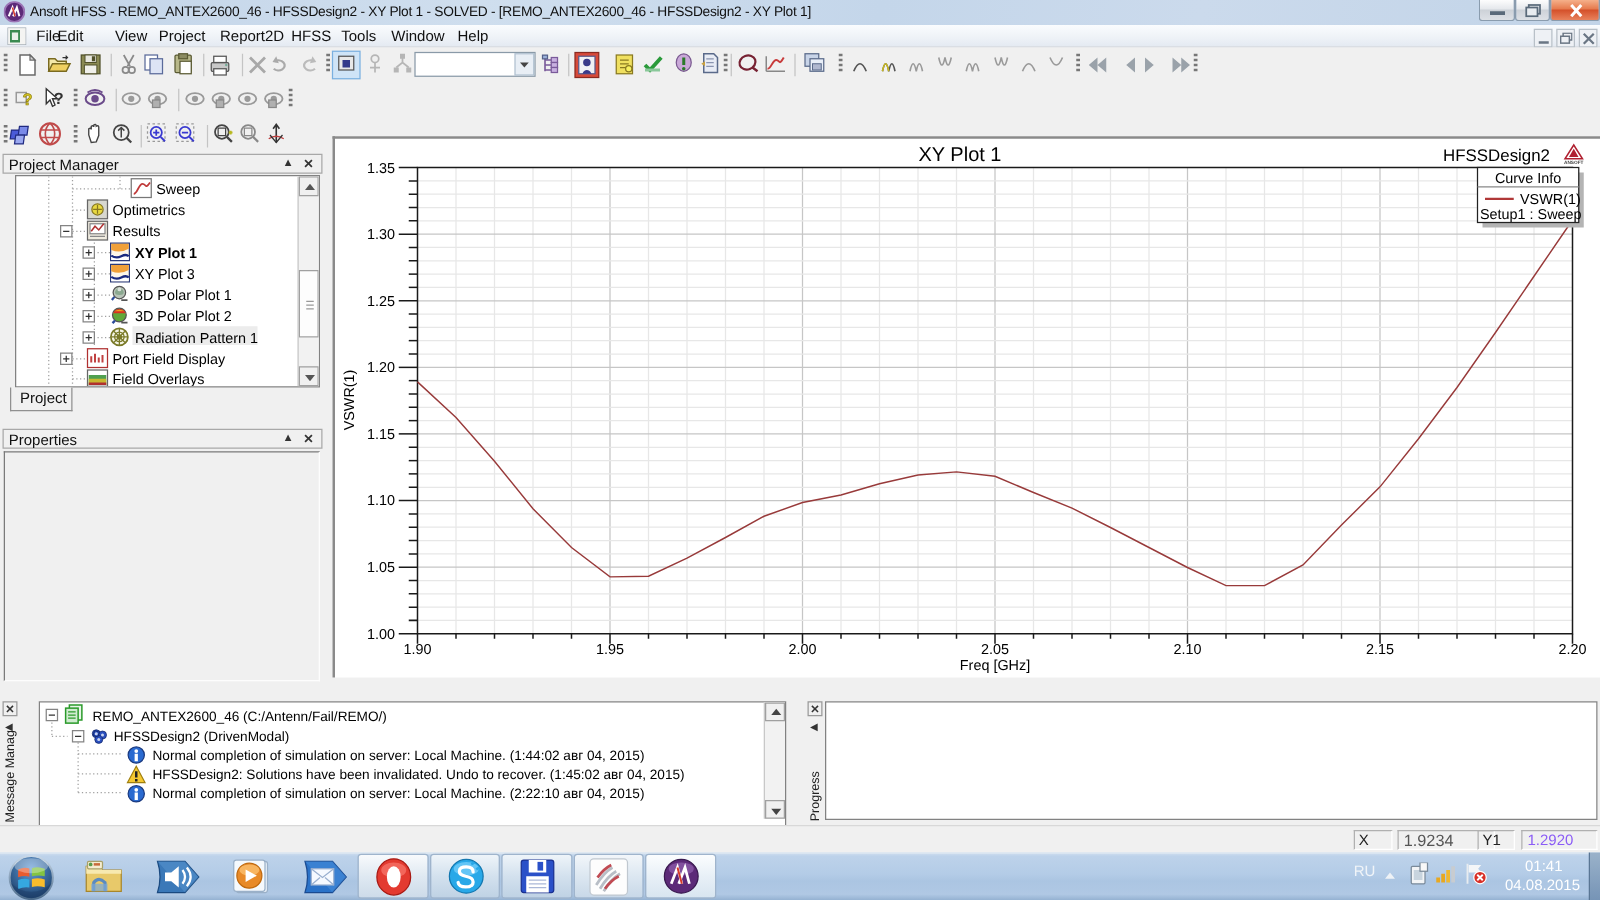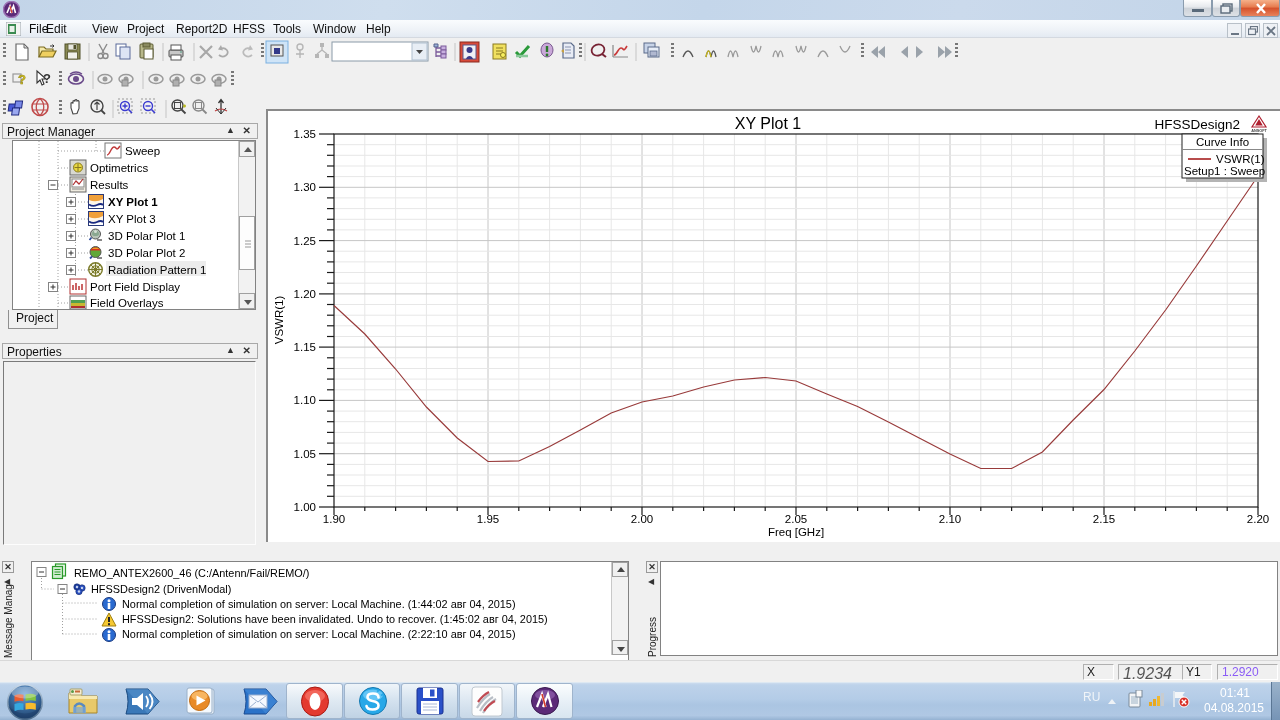--- a/index.html
+++ b/index.html
@@ -30,20 +30,21 @@
 <body>
 <div id="screen">
 
 <div id="titlebar" class="abs">
   <svg class="abs" style="left:3px;top:1px" width="17" height="17" viewBox="0 0 17 17">
     <circle cx="8.5" cy="8.5" r="8" fill="#5c2a78"></circle>
     <circle cx="8.5" cy="8.5" r="8" fill="none" stroke="#9b74b5" stroke-width="1.5"></circle>
     <path d="M4 12 L7 5 L9 12 M7.5 12 L10.5 5 L12.5 12" stroke="#fff" stroke-width="1.6" fill="none"></path>
     <path d="M7 5 L9 12" stroke="#d43a2a" stroke-width="1.2" fill="none"></path>
   </svg>
+  <div class="abs ttext">Ansoft HFSS - REMO_ANTEX2600_46 - HFSSDesign2 - XY Plot 1 - SOLVED - [REMO_ANTEX2600_46 - HFSSDesign2 - XY Plot 1]</div>
   <div class="abs capbtn" style="left:1183px;width:29px;border-radius:0 0 3px 3px;">
     <div class="abs" style="left:8px;top:9px;width:12px;height:3px;background:#5a6a7a;"></div>
   </div>
   <div class="abs capbtn" style="left:1212px;width:28px;border-radius:0 0 3px 3px;">
     <svg class="abs" style="left:7px;top:3px" width="13" height="11" viewBox="0 0 13 11">
       <rect x="3" y="1" width="9" height="7" fill="none" stroke="#5a6a7a" stroke-width="1.4"></rect>
       <rect x="1" y="3" width="9" height="7" fill="#e8ecf0" stroke="#5a6a7a" stroke-width="1.4"></rect>
     </svg>
   </div>
   <div class="abs capbtn close" style="left:1240px;width:40px;border-radius:0 0 3px 3px;">
@@ -759,21 +760,21 @@
   <div class="abs" style="left:646px;top:2px;width:13px;height:95px;">
     <div class="abs" style="left:0;top:0;width:12px;height:12px;border:1px solid #999;background:#f0f0f0;font-size:9px;font-weight:bold;color:#333;text-align:center;line-height:11px;">✕</div>
     <div class="abs" style="left:2px;top:16px;font-size:8px;color:#333;">◀</div>
     <div class="vtext abs" style="left:1px;top:48px;height:48px;font-size:10px;">Progress</div>
   </div>
   <div class="abs" style="left:660px;top:2px;width:618px;height:95px;background:#fff;border:1px solid #828282;"></div>
 </div>
 
 <div id="statusbar" class="abs" style="left:0;top:660px;width:1280px;height:22px;background:#f0f0f0;border-top:1px solid #d8d8d8;">
   <div class="abs" style="left:1083px;top:3px;width:31px;height:16px;border:1px solid #b0b0b0;border-right-color:#fff;border-bottom-color:#fff;font-size:12px;color:#222;padding-left:3px;">X</div>
-  <div class="abs" style="left:1118px;top:3px;width:78px;height:16px;border:1px solid #b0b0b0;border-right-color:#fff;border-bottom-color:#fff;font-size:16px;color:#555;padding-left:4px;font-style:italic;">1.9234</div>
+  <div class="abs" style="left:1118px;top:3px;width:78px;height:16px;border:1px solid #b0b0b0;border-right-color:#fff;border-bottom-color:#fff;font-size:13px;color:#555;padding-left:4px;">1.9234</div>
   <div class="abs" style="left:1182px;top:3px;width:30px;height:16px;border:1px solid #b0b0b0;border-right-color:#fff;border-bottom-color:#fff;font-size:12px;color:#222;padding-left:3px;">Y1</div>
   <div class="abs" style="left:1217px;top:3px;width:61px;height:16px;border:1px solid #b0b0b0;border-right-color:#fff;border-bottom-color:#fff;font-size:12px;color:#8b5cf6;padding-left:4px;">1.2920</div>
 </div>
 
 <div id="taskbar" class="abs" style="left:0;top:682px;width:1280px;height:38px;background:linear-gradient(180deg,#d2e0f0 0%,#bdd2ea 8%,#b4cce7 45%,#abc5e2 60%,#b0c8e4 88%,#95b2d2 100%);">
   <div class="abs" style="left:0;top:0;width:1280px;height:1px;background:#dde8f2;"></div>
 
   <svg class="abs" style="left:6px;top:2px;" width="38" height="36" viewBox="0 0 38 36">
     <defs>
       <radialGradient id="orb" cx="50%" cy="30%" r="75%">

